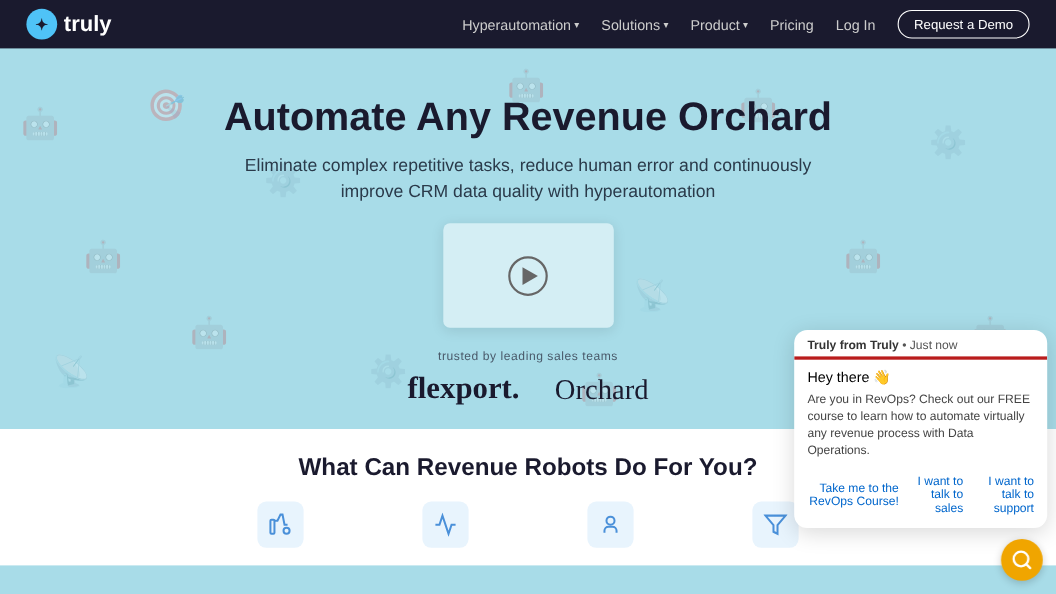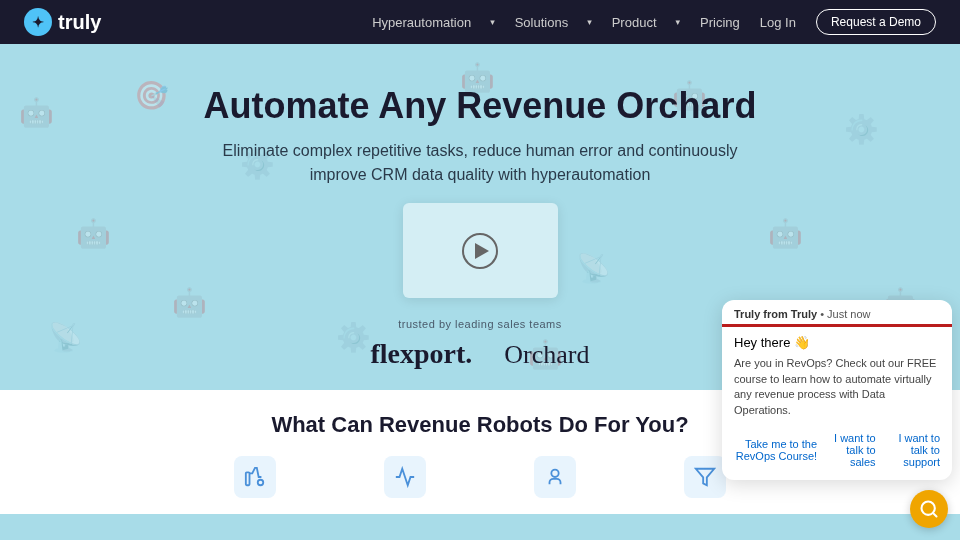--- a/index.html
+++ b/index.html
@@ -35,21 +35,21 @@
       display: flex;
       align-items: center;
       gap: 20px;
     }
     .nav-item {
       color: #ccc;
       font-size: 13px;
       cursor: pointer;
       display: flex;
       align-items: center;
-      gap: 19px;
+      gap: 3px;
     }
     .nav-chevron { font-size: 9px; }
     .nav-login { color: #ccc; font-size: 13px; cursor: pointer; }
     .nav-cta {
       background: transparent;
       border: 1.5px solid white;
       color: white;
       padding: 5px 14px;
       border-radius: 20px;
       font-size: 12px;

